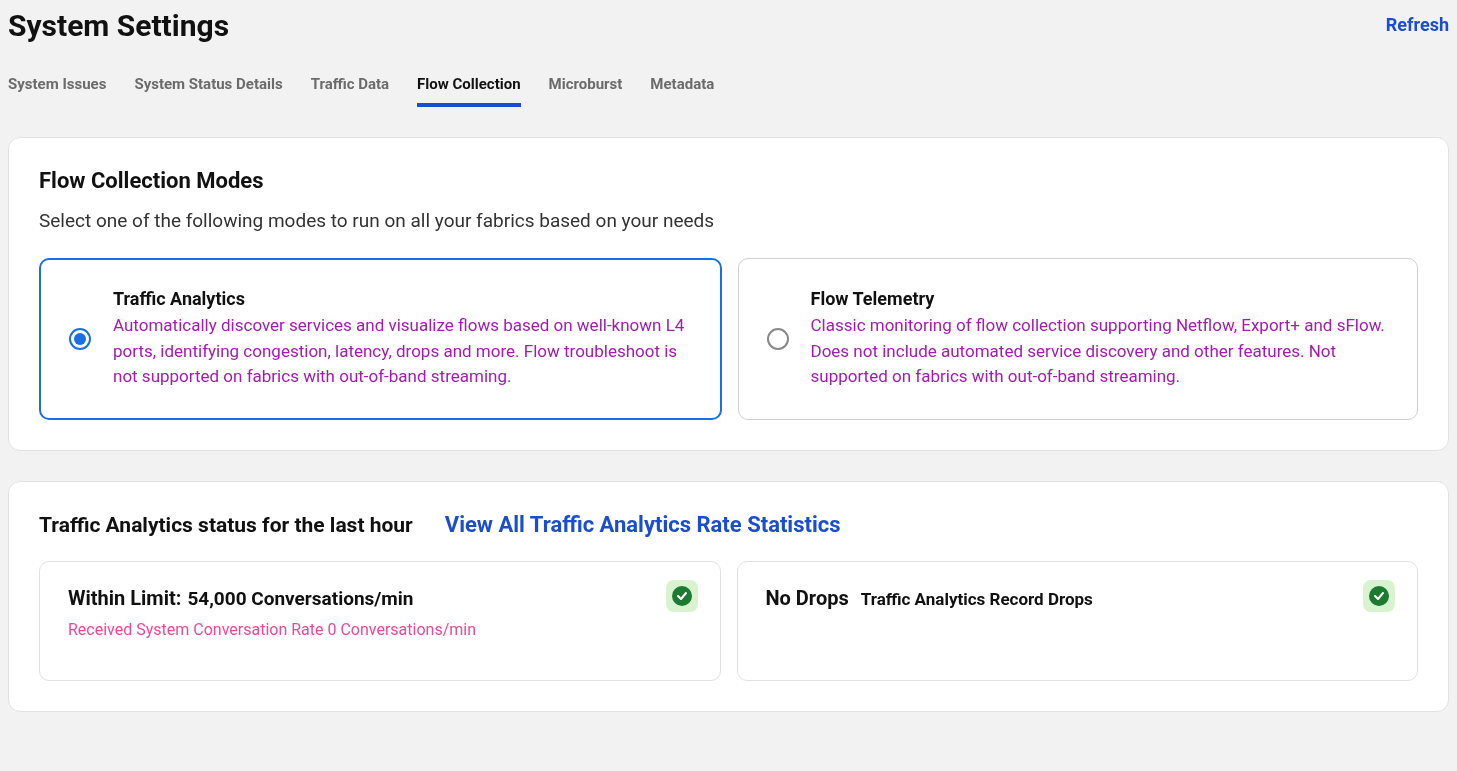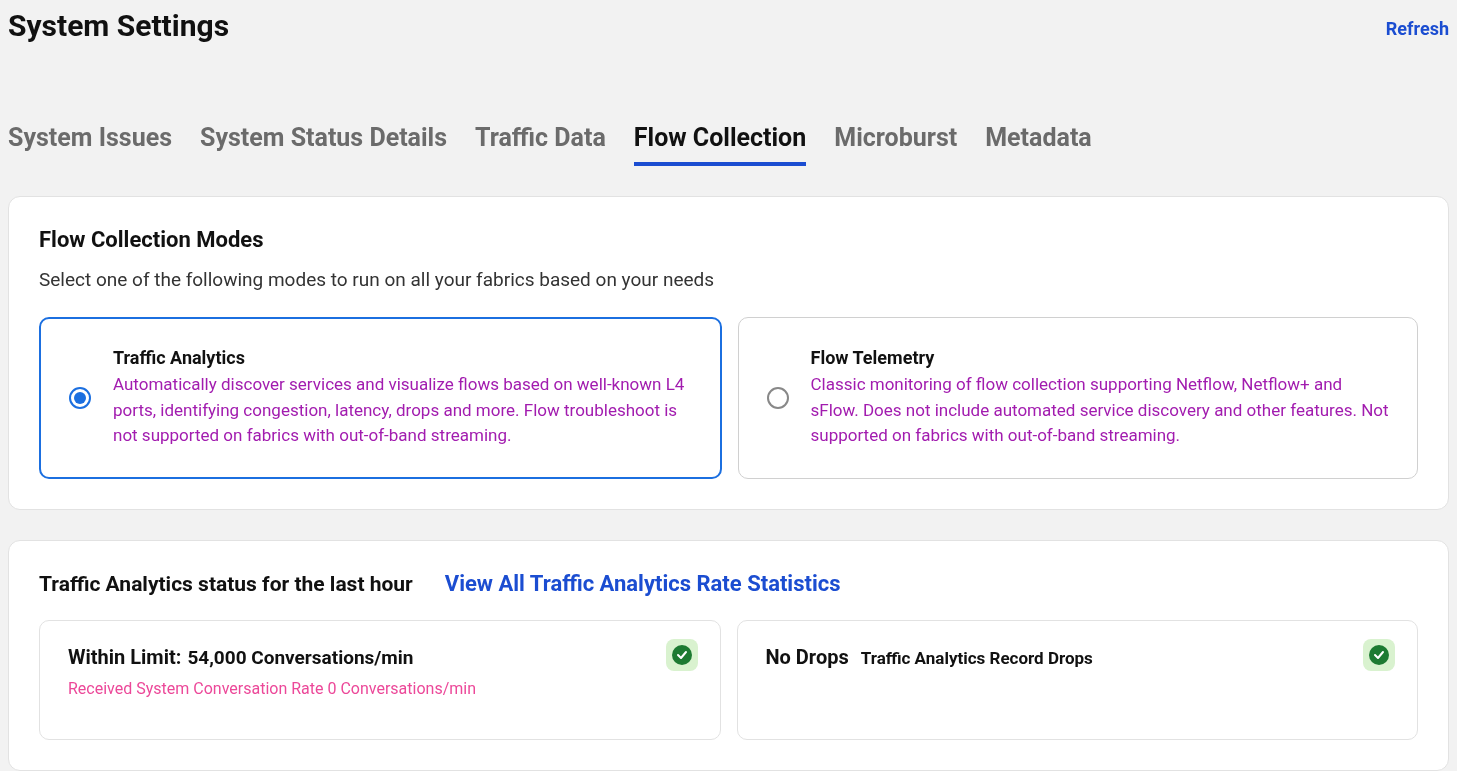--- a/index.html
+++ b/index.html
@@ -6,48 +6,47 @@
   body {
     font-family: -apple-system, BlinkMacSystemFont, "Segoe UI", Roboto, Helvetica, Arial, sans-serif;
     background: #f2f2f2;
     color: #1a1a1a;
     width: 1457px;
     min-height: 771px;
   }
   .header-row {
     display: flex;
     justify-content: space-between;
-    align-items: center;
+    align-items: flex-start;
     padding: 8px 8px 0 8px;
   }
   .page-title {
     font-size: 30px;
     font-weight: 700;
     color: #111;
   }
   .refresh-link {
     color: #1b4dd1;
     font-weight: 700;
     font-size: 18px;
     cursor: pointer;
     padding-top: 6px;
   }
   .tabs {
     display: flex;
     gap: 28px;
     padding: 32px 8px 0 8px;
   }
   .tab {
-    font-size: 25px;
+    font-size: 15px;
     font-weight: 700;
     color: #6b6b6b;
     cursor: pointer;
     padding-bottom: 10px;
     border-bottom: 4px solid transparent;
-    margin-top: 48px;
   }
   .tab.active {
     color: #111;
     border-bottom: 4px solid #1b4dd1;
   }
   .card {
     background: #fff;
     border: 1px solid #e2e2e2;
     border-radius: 12px;
     margin: 30px 8px 0 8px;
@@ -215,21 +214,21 @@
       <div class="radio selected"></div>
       <div class="mode-text">
         <div class="mode-title">Traffic Analytics</div>
         <div class="mode-desc">Automatically discover services and visualize flows based on well-known L4 ports, identifying congestion, latency, drops and more. Flow troubleshoot is not supported on fabrics with out-of-band streaming.</div>
       </div>
     </div>
     <div class="mode-option">
       <div class="radio"></div>
       <div class="mode-text">
         <div class="mode-title">Flow Telemetry</div>
-        <div class="mode-desc">Classic monitoring of flow collection supporting Netflow, Netflow+ and sFlow. Does not include automated service discovery and other features. Not supported on fabrics with out-of-band streaming.</div>
+        <div class="mode-desc">Classic monitoring of flow collection supporting Netflow, Export+ and sFlow. Does not include automated service discovery and other features. Not supported on fabrics with out-of-band streaming.</div>
       </div>
     </div>
   </div>
 </div>
 
 <div class="card">
   <div class="status-header">
     <div class="status-title">Traffic Analytics status for the last hour</div>
     <div class="status-link">View All Traffic Analytics Rate Statistics</div>
   </div>

